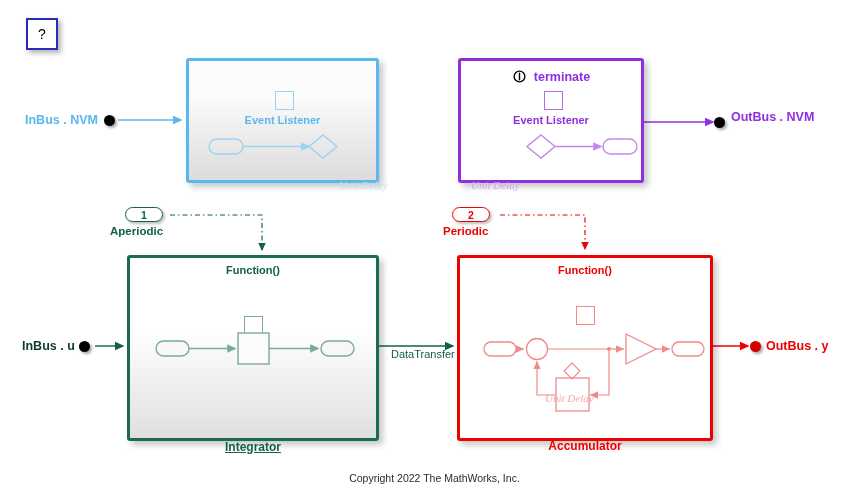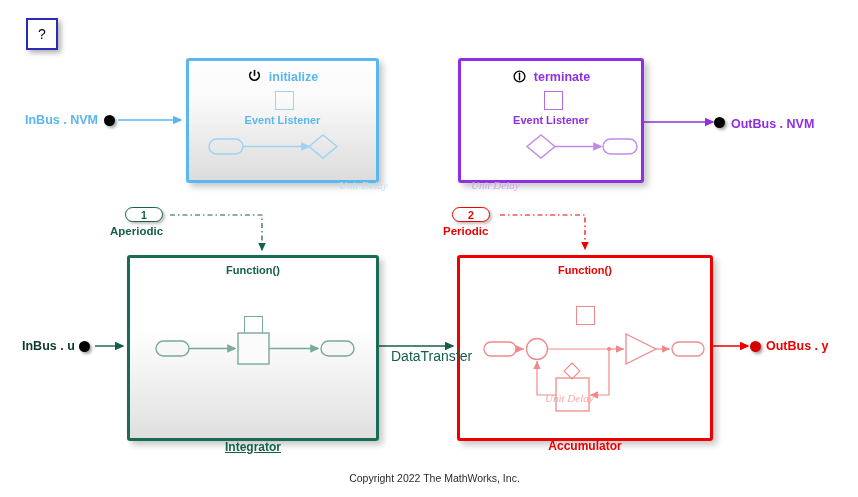--- a/index.html
+++ b/index.html
@@ -154,21 +154,21 @@
   .fn-tag-caption {
     position: absolute;
     font-size: 11.5px; font-weight: bold;
     white-space: nowrap;
   }
   .fn-tag-caption.green { color: #14604b; }
   .fn-tag-caption.red { color: #ee0000; }
 
   .line-label {
     position: absolute;
-    font-size: 14px;
+    font-size: 11px;
     color: #14604b;
     white-space: nowrap;
   }
 
   .copyright {
     position: absolute;
     left: 11px; right: 0;
     text-align: center;
     font-size: 10.5px;
     color: #2b2b2b;
@@ -226,27 +226,20 @@
 
     <line x1="713" y1="346" x2="748" y2="346" stroke="#ee0000" stroke-width="1.4" marker-end="url(#arrow-red)"></line>
 
     <path d="M170,215 L262,215 L262,250" stroke="#14604b" stroke-width="1.2" fill="none" stroke-dasharray="5,3,1.5,3" marker-end="url(#arrow-darkgreen)"></path>
 
     <path d="M500,215 L585,215 L585,249" stroke="#ee0000" stroke-width="1.2" fill="none" stroke-dasharray="5,3,1.5,3" marker-end="url(#arrow-red)"></path>
   </svg>
 
   <div class="abs subsys init" style="left:186px; top:58px; width:193px; height:125px;">
 
-    <div class="blk-header init-t">
-      <svg width="15" height="15" viewBox="0 0 24 24">
-        <path d="M12 2.5 L12 10" stroke="#000" stroke-width="2.6" stroke-linecap="round" fill="none"></path>
-        <path d="M6.2 5.4 A7.6 7.6 0 1 0 17.8 5.4" stroke="#000" stroke-width="2.6" fill="none" stroke-linecap="round"></path>
-      </svg>
-      <span>initialize</span>
-    </div>
 
     <div class="evt-square blue" style="left:86px; top:30px;"></div>
 
     <div class="evt-label blue" style="top:53px;">Event Listener</div>
 
     <svg class="abs" style="left:0; top:0; width:193px; height:125px;">
       <rect x="20" y="78" width="34" height="15" rx="7.5" ry="7.5" fill="none" stroke="#9bd3f4" stroke-width="1.4"></rect>
       <line x1="54" y1="85.5" x2="120" y2="85.5" stroke="#9bd3f4" stroke-width="1.3" marker-end="url(#arrow-lightblue)"></line>
       <polygon points="134,74 148,85.5 134,97 120,85.5" fill="none" stroke="#9bd3f4" stroke-width="1.4"></polygon>
     </svg>
@@ -335,21 +328,21 @@
 
   <div class="abs fn-tag red" style="left:452px; top:207px;">
     <span>2</span>
   </div>
   <div class="fn-tag-caption red abs" style="left:443px; top:225px;">Periodic</div>
 
   <div class="port-label blue abs" style="left:25px; top:113px;">InBus . NVM</div>
   <div class="port-dot abs" style="left:104px; top:115px;"></div>
 
   <div class="port-dot abs" style="left:714px; top:117px;"></div>
-  <div class="port-label purple abs" style="left:731px; top:117px;">OutBus . NVM</div>
+  <div class="port-label purple abs" style="left:731px; top:110px;">OutBus . NVM</div>
 
   <div class="port-label green abs" style="left:22px; top:339px;">InBus . u</div>
   <div class="port-dot abs" style="left:79px; top:341px;"></div>
 
   <div class="port-dot red-dot abs" style="left:750px; top:341px;"></div>
   <div class="port-label red abs" style="left:766px; top:339px;">OutBus . y</div>
 
   <div class="line-label abs" style="left:391px; top:348px;">DataTransfer</div>
 
   <div class="copyright abs" style="top:472px;">Copyright 2022 The MathWorks, Inc.</div>

